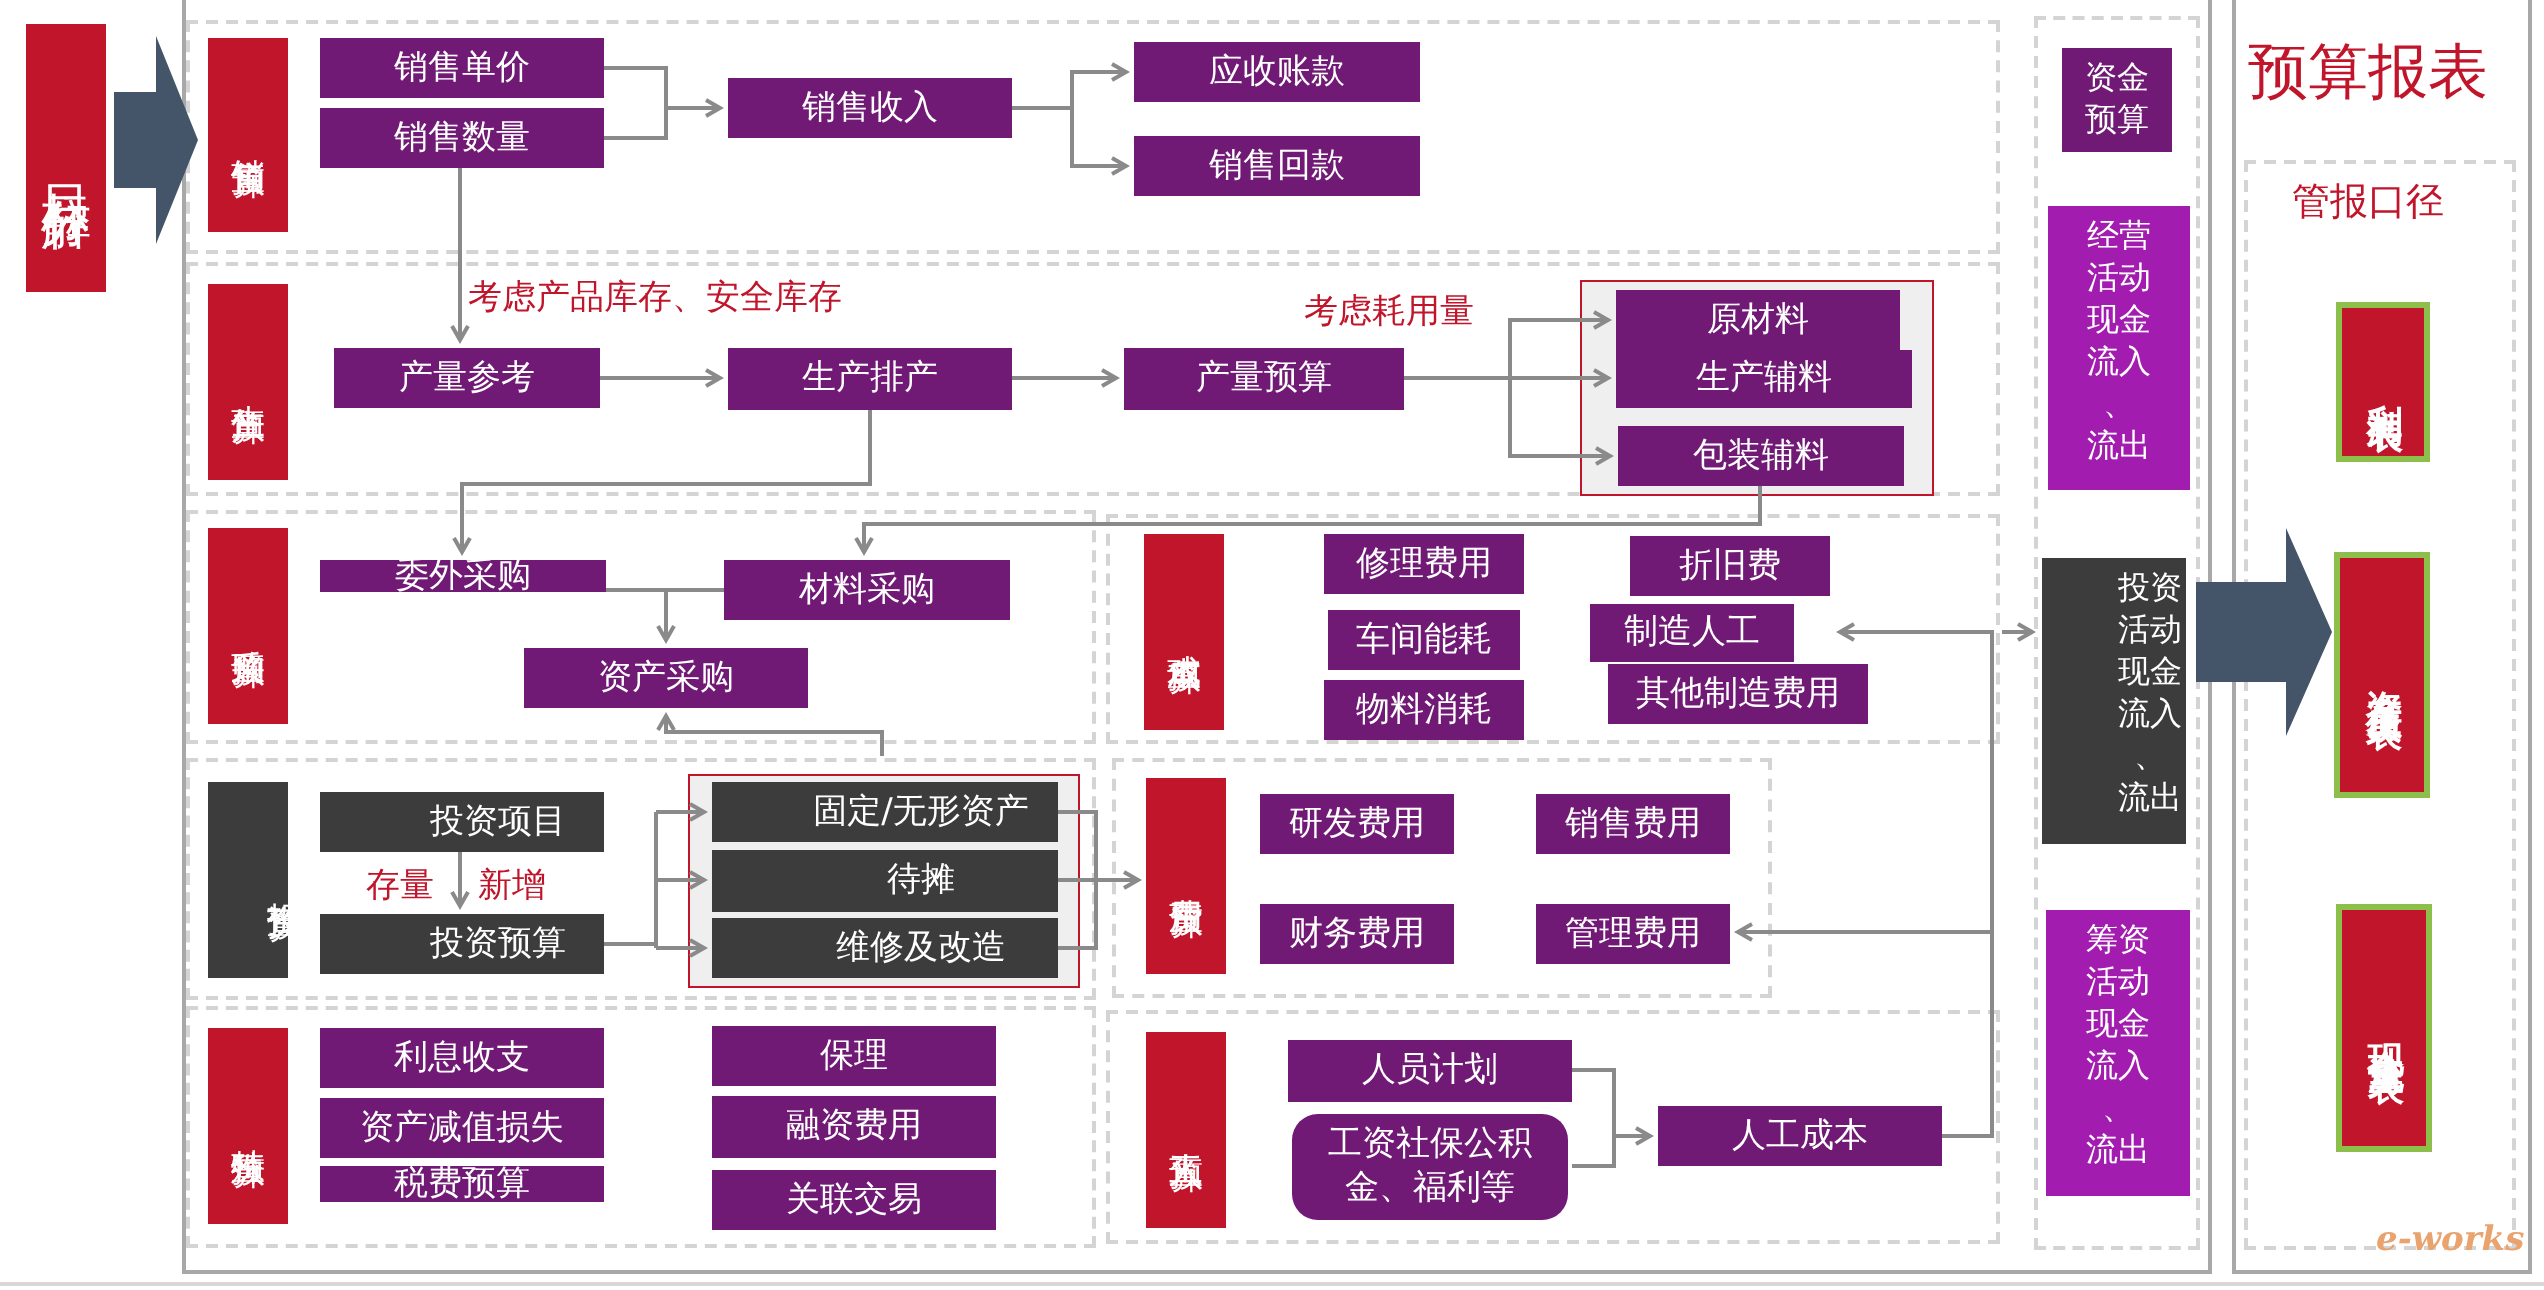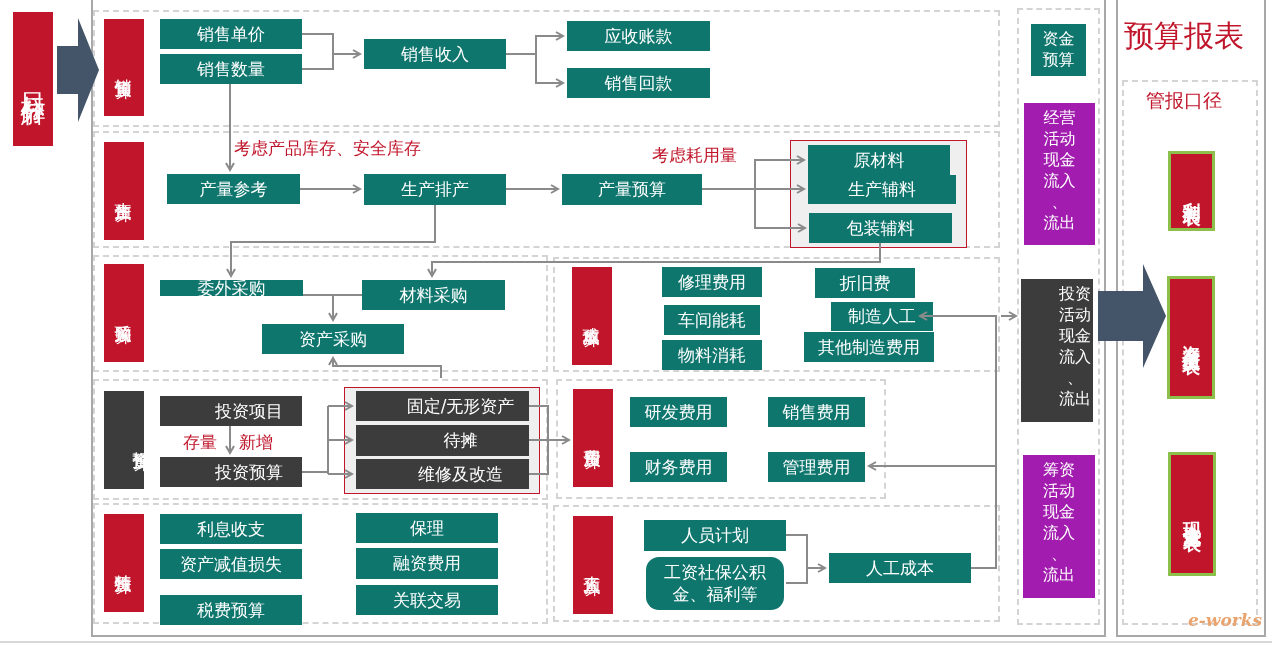--- a/index.html
+++ b/index.html
@@ -1,20 +1,20 @@
 <!DOCTYPE html>
 <html><head>
 <meta charset="utf-8">
 <style>
   * { box-sizing: border-box; margin: 0; padding: 0; }
   html, body { width: 1272px; height: 645px; background: #ffffff; overflow: hidden; }
   body { position: relative; font-family: "DejaVu Sans", "Liberation Sans", sans-serif; }
   .abs { position: absolute; }
   .box {
-    position: absolute; background: #0f766e; color: #ffffff;
+    position: absolute; background: #701a75; color: #ffffff;
     display: flex; align-items: center; justify-content: center;
     font-size: 17px; text-align: center; line-height: 1.2; white-space: nowrap;
   }
   .dark { background: #3c3c3c; padding-left: 36px; }
   .vlabel {
     position: absolute; background: #c0152a; color: #fff;
     display: flex; align-items: center; justify-content: center;
     writing-mode: vertical-rl; text-orientation: upright;
     font-size: 17px; letter-spacing: 1px;
   }
@@ -81,42 +81,42 @@
 <div class="vlabel" style="left:104px;top:264px;width:40px;height:98px;">采购预算</div>
 <div class="box" style="left:160px;top:280px;width:143px;height:16px;">委外采购</div>
 <div class="box" style="left:362px;top:280px;width:143px;height:30px;">材料采购</div>
 <div class="box" style="left:262px;top:324px;width:142px;height:30px;">资产采购</div>
 
 <div class="vlabel" style="left:572px;top:267px;width:40px;height:98px;">成本预算</div>
 <div class="box" style="left:662px;top:267px;width:100px;height:30px;">修理费用</div>
 <div class="box" style="left:664px;top:305px;width:96px;height:30px;">车间能耗</div>
 <div class="box" style="left:662px;top:340px;width:100px;height:30px;">物料消耗</div>
 <div class="box" style="left:815px;top:268px;width:100px;height:30px;">折旧费</div>
-<div class="box" style="left:795px;top:302px;width:102px;height:29px;margin-left:36px;">制造人工</div>
+<div class="box" style="left:795px;top:302px;width:102px;height:29px;">制造人工</div>
 <div class="box" style="left:804px;top:332px;width:130px;height:30px;">其他制造费用</div>
 
 <div class="vlabel dark" style="left:104px;top:391px;width:40px;height:98px;">投资预算</div>
 <div class="box dark" style="left:160px;top:396px;width:142px;height:30px;">投资项目</div>
 <div class="note" style="left:183px;top:431px;">存量</div>
 <div class="note" style="left:239px;top:431px;">新增</div>
 <div class="box dark" style="left:160px;top:457px;width:142px;height:30px;">投资预算</div>
 <div class="box dark" style="left:356px;top:391px;width:173px;height:30px;">固定/无形资产</div>
 <div class="box dark" style="left:356px;top:425px;width:173px;height:31px;">待摊</div>
 <div class="box dark" style="left:356px;top:459px;width:173px;height:30px;">维修及改造</div>
 
 <div class="vlabel" style="left:573px;top:389px;width:40px;height:98px;">费用预算</div>
 <div class="box" style="left:630px;top:397px;width:97px;height:30px;">研发费用</div>
 <div class="box" style="left:768px;top:397px;width:97px;height:30px;">销售费用</div>
 <div class="box" style="left:630px;top:452px;width:97px;height:30px;">财务费用</div>
 <div class="box" style="left:768px;top:452px;width:97px;height:30px;">管理费用</div>
 
 <div class="vlabel" style="left:104px;top:514px;width:40px;height:98px;">特殊预算</div>
 <div class="box" style="left:160px;top:514px;width:142px;height:30px;">利息收支</div>
 <div class="box" style="left:160px;top:549px;width:142px;height:30px;">资产减值损失</div>
-<div class="box" style="left:160px;top:583px;width:142px;height:30px;margin-top:12px;">税费预算</div>
+<div class="box" style="left:160px;top:583px;width:142px;height:18px;">税费预算</div>
 <div class="box" style="left:356px;top:513px;width:142px;height:30px;">保理</div>
 <div class="box" style="left:356px;top:548px;width:142px;height:31px;">融资费用</div>
 <div class="box" style="left:356px;top:585px;width:142px;height:30px;">关联交易</div>
 
 <div class="vlabel" style="left:573px;top:516px;width:40px;height:98px;">人工预算</div>
 <div class="box" style="left:644px;top:520px;width:142px;height:31px;">人员计划</div>
 <div class="box" style="left:646px;top:557px;width:138px;height:53px;white-space:pre-line;line-height:1.25;border-radius:13px;">工资社保公积
 金、福利等</div>
 <div class="box" style="left:829px;top:553px;width:142px;height:30px;">人工成本</div>
 

